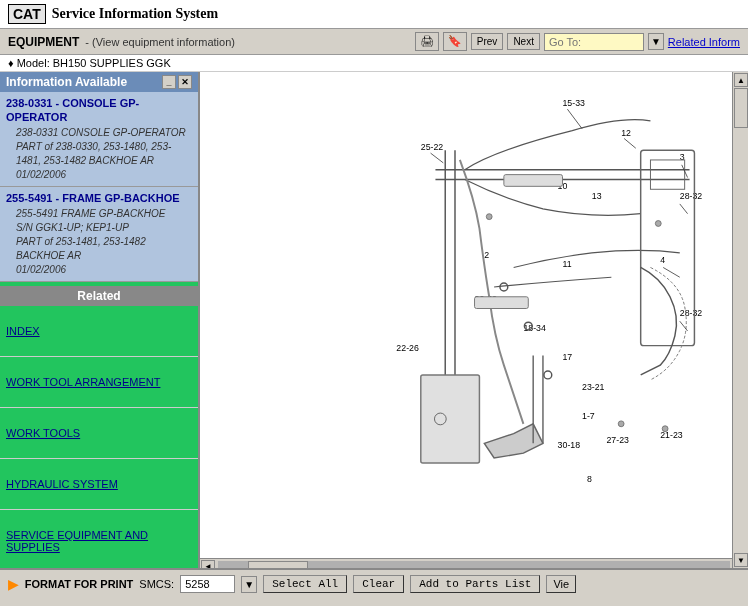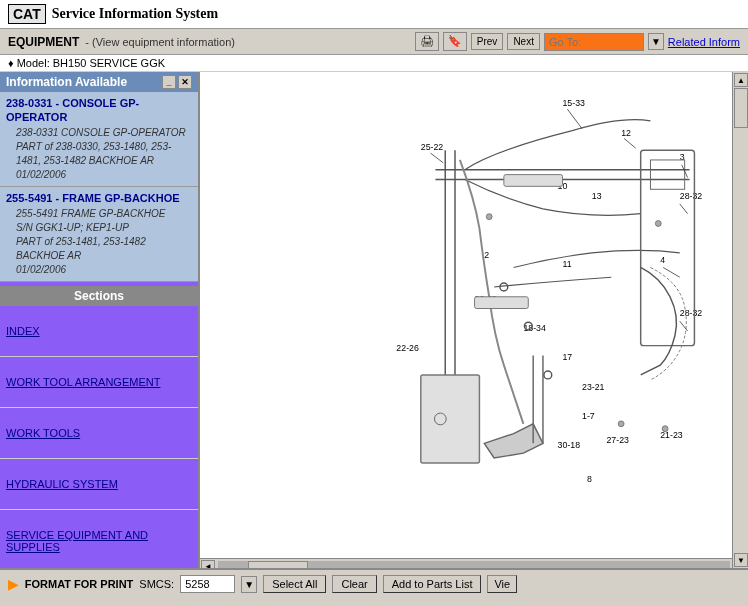--- a/index.html
+++ b/index.html
@@ -64,21 +64,21 @@
     #toolbar .nav-btn {
       border: 1px solid #888;
       background: #d4d0c8;
       padding: 2px 5px;
       cursor: pointer;
       font-size: 10px;
     }
     #toolbar .goto-box {
       border: 1px solid #888;
       padding: 2px 4px;
-      background: #f97316;
+      background: #fef9c3;
       width: 100px;
       font-size: 11px;
     }
     #toolbar .goto-btn {
       border: 1px solid #888;
       background: #d4d0c8;
       padding: 2px 2px;
       cursor: pointer;
       font-size: 10px;
     }
@@ -99,21 +99,21 @@
 
     
     #main {
       display: flex;
       height: calc(606px - 80px - 30px);
     }
 
     
     #left-panel {
       width: 200px;
-      background: #8b5cf6;
+      background: #22c55e;
       border-right: 2px solid #888;
       overflow-y: auto;
       flex-shrink: 0;
     }
 
     .panel-header {
       background: #6b8cb8;
       color: #fff;
       font-weight: bold;
       padding: 3px 6px;
@@ -269,20 +269,21 @@
       cursor: pointer;
       font-size: 10px;
       width: 16px;
     }
     #bottom-bar .action-btn {
       border: 1px outset #888;
       background: #d4d0c8;
       padding: 2px 8px;
       cursor: pointer;
       font-size: 11px;
+      font-family: Liberation Mono, monospace;
     }
     #bottom-bar .view-btn {
       border: 1px outset #888;
       background: #d4d0c8;
       padding: 2px 6px;
       cursor: pointer;
       font-size: 11px;
     }
 
     
@@ -339,21 +340,21 @@
     <button class="nav-btn">Prev</button>
     <button class="nav-btn">Next</button>
     <input class="goto-box" type="text" placeholder="Go To:" style="">
     <button class="goto-btn">▼</button>
     <a class="related-link">Related Inform</a>
   </div>
 </div>
 
 <div id="model-row">
   <span>♦ Model:</span>
-  <span>BH150 SERVICE GGK</span>
+  <span>BH150 SUPPLIES GGK</span>
 </div>
 
 <div id="main">
 
   <div id="left-panel">
     <div class="panel-header">
       <span>Information Available</span>
       <div class="close-btns">
         <div class="close-btn">_</div>
         <div class="close-btn">✕</div>
@@ -372,21 +373,21 @@
     <div class="section-item">
       <a class="item-link">255-5491 - FRAME GP-BACKHOE</a>
       <div class="item-detail">
         <span>255-5491 FRAME GP-BACKHOE</span><br>
         <span>S/N GGK1-UP; KEP1-UP</span><br>
         <span>PART of 253-1481, 253-1482 BACKHOE AR</span><br>
         <span>01/02/2006</span>
       </div>
     </div>
 
-    <div class="sections-header">Sections</div>
+    <div class="sections-header">Related</div>
 
     <a class="nav-link">INDEX</a>
     <a class="nav-link">WORK TOOL ARRANGEMENT</a>
     <a class="nav-link">WORK TOOLS</a>
     <a class="nav-link">HYDRAULIC SYSTEM</a>
     <a class="nav-link">SERVICE EQUIPMENT AND SUPPLIES</a>
   </div>
 
   <div id="right-panel">
     <div id="diagram-container">

